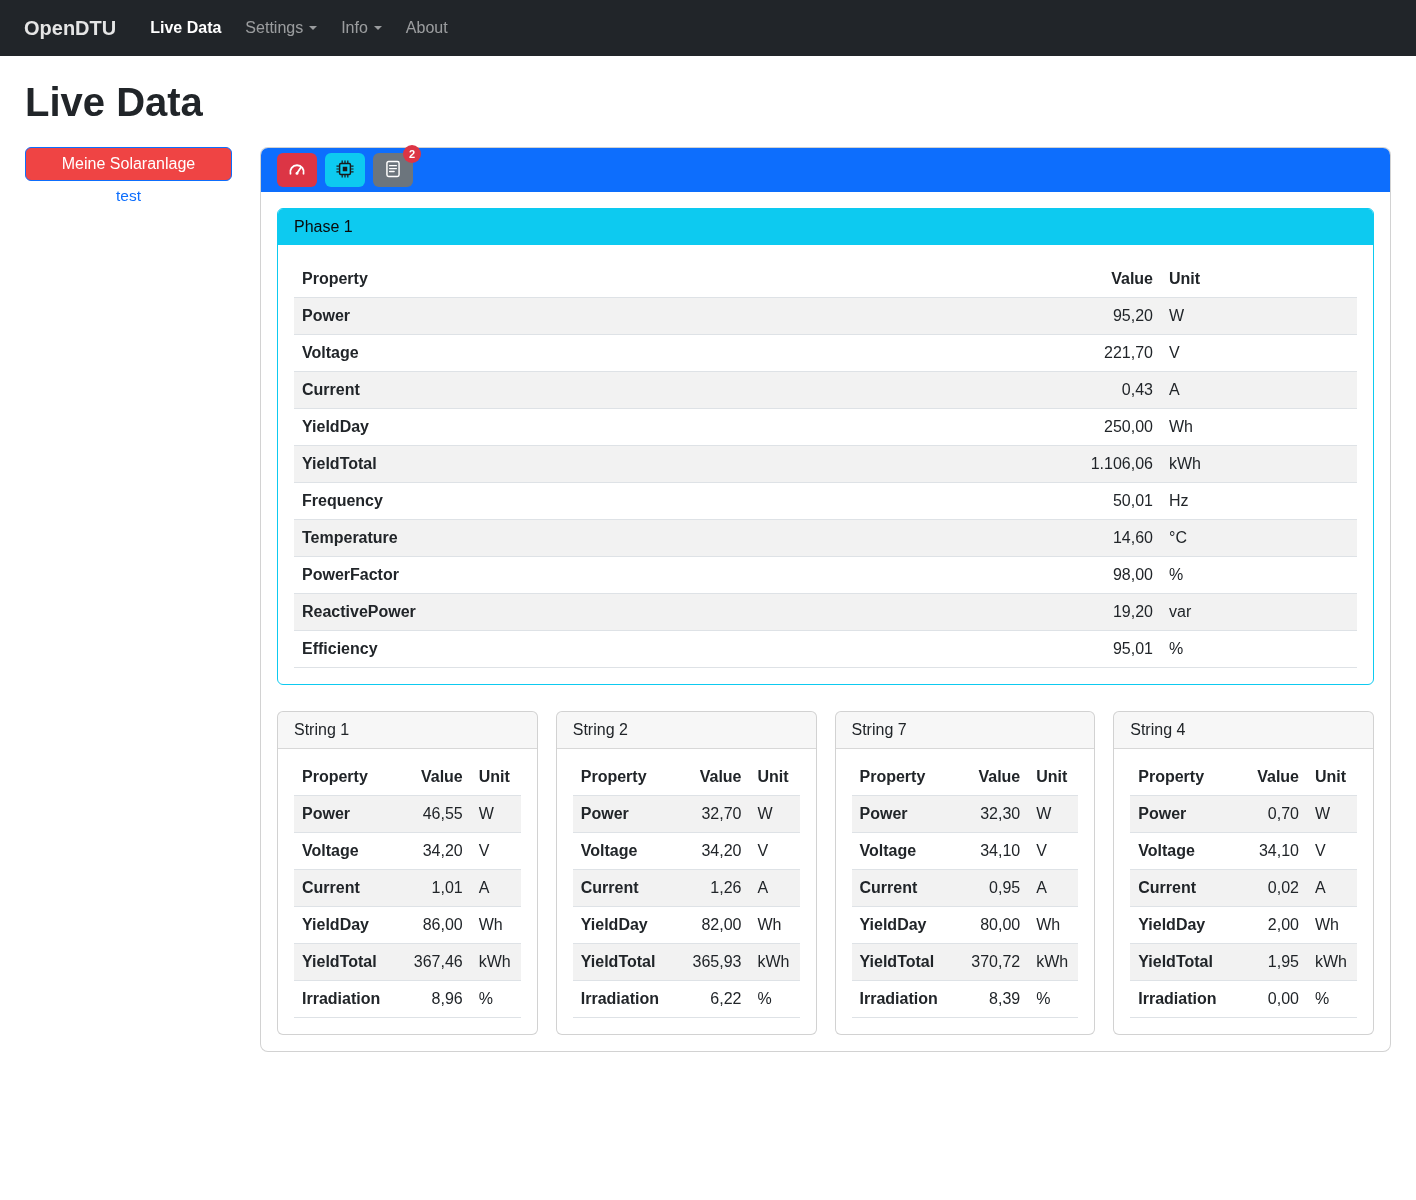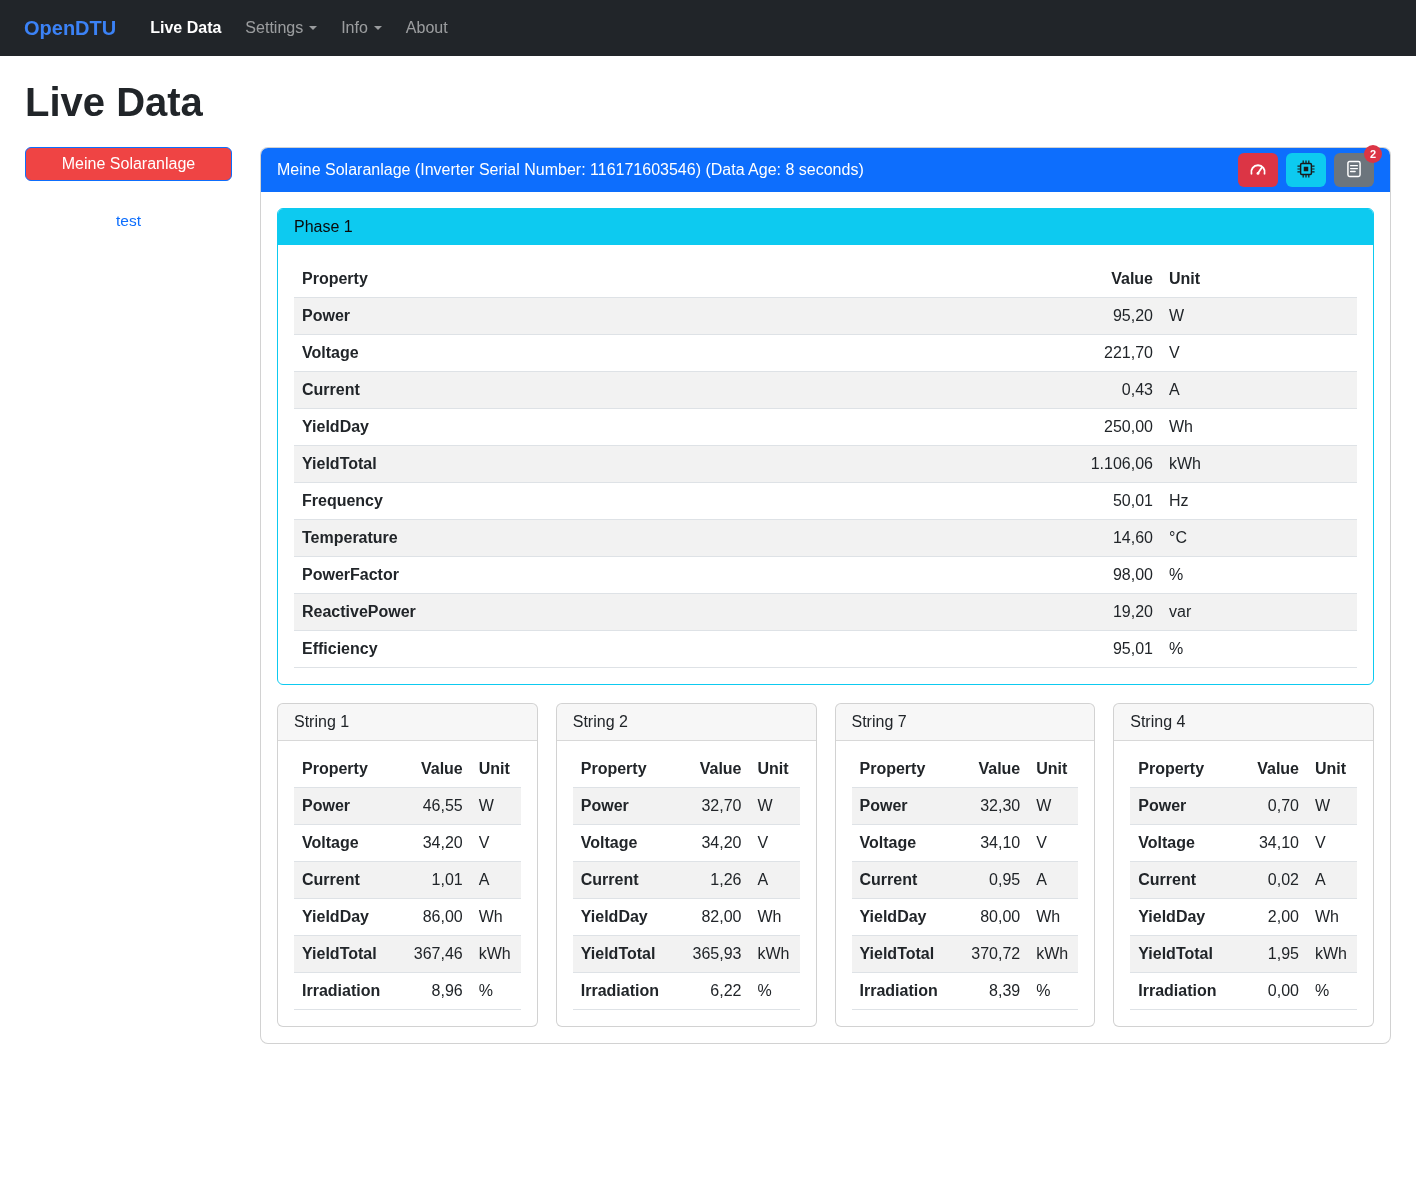--- a/index.html
+++ b/index.html
@@ -14,21 +14,21 @@
 
   
   .navbar {
     background:#212529;
     height:56px;
     display:flex;
     align-items:center;
     padding:0 24px;
   }
   .navbar-brand {
-    color:#3b82f6;
+    color:#e5e5e5;
     font-size:20px;
     font-weight:600;
     margin-right:26px;
     text-decoration:none;
     cursor:pointer;
   }
   .nav-link {
     color:rgba(255,255,255,.55);
     text-decoration:none;
     padding:8px 8px;
@@ -68,21 +68,21 @@
     font-size:16px;
     font-family:inherit;
     padding:7px 12px;
     border-radius:6px;
     cursor:pointer;
     text-align:center;
   }
   .test-link {
     display:block;
     text-align:center;
-    margin-top:31px;
+    margin-top:6px;
     color:#0d6efd;
     text-decoration:none;
     font-size:15.5px;
     cursor:pointer;
   }
 
   
   .main-card {
     flex:1;
     border:1px solid rgba(0,0,0,.175);
@@ -131,21 +131,21 @@
     align-items:center;
     justify-content:center;
     padding:0 4px;
   }
   .main-card-body { padding:16px; }
 
   
   .phase-card {
     border:1px solid #0dcaf0;
     border-radius:6px;
-    margin-bottom:18px;
+    margin-bottom:26px;
     overflow:hidden;
   }
   .phase-header {
     background:#0dcaf0;
     color:#0a0a0a;
     padding:9px 16px;
     font-size:16px;
   }
   .phase-body { padding:16px; }
 
@@ -213,21 +213,20 @@
 
   <div class="layout">
 
     <div class="sidebar">
       <button class="inverter-btn">Meine Solaranlage</button>
       <a class="test-link">test</a>
     </div>
 
     <div class="main-card">
       <div class="main-card-header">
-        <div class="header-title">Meine Solaranlage (Inverter Serial Number: 116171603546) (Data Age: 8 seconds)</div>
         <div class="header-actions">
 
           <button class="icon-btn danger" title="">
             <span>
               <svg viewBox="0 0 16 16" width="18" height="18" aria-hidden="true">
                 <path d="M2.2 12.2a6 6 0 1 1 11.6 0" fill="none" stroke="currentColor" stroke-width="1.6" stroke-linecap="round"></path>
                 <path d="M8 11.8 L11.4 6.6" stroke="currentColor" stroke-width="1.6" stroke-linecap="round"></path>
                 <circle cx="8" cy="11.9" r="1.3" fill="currentColor"></circle>
               </svg>
             </span>

